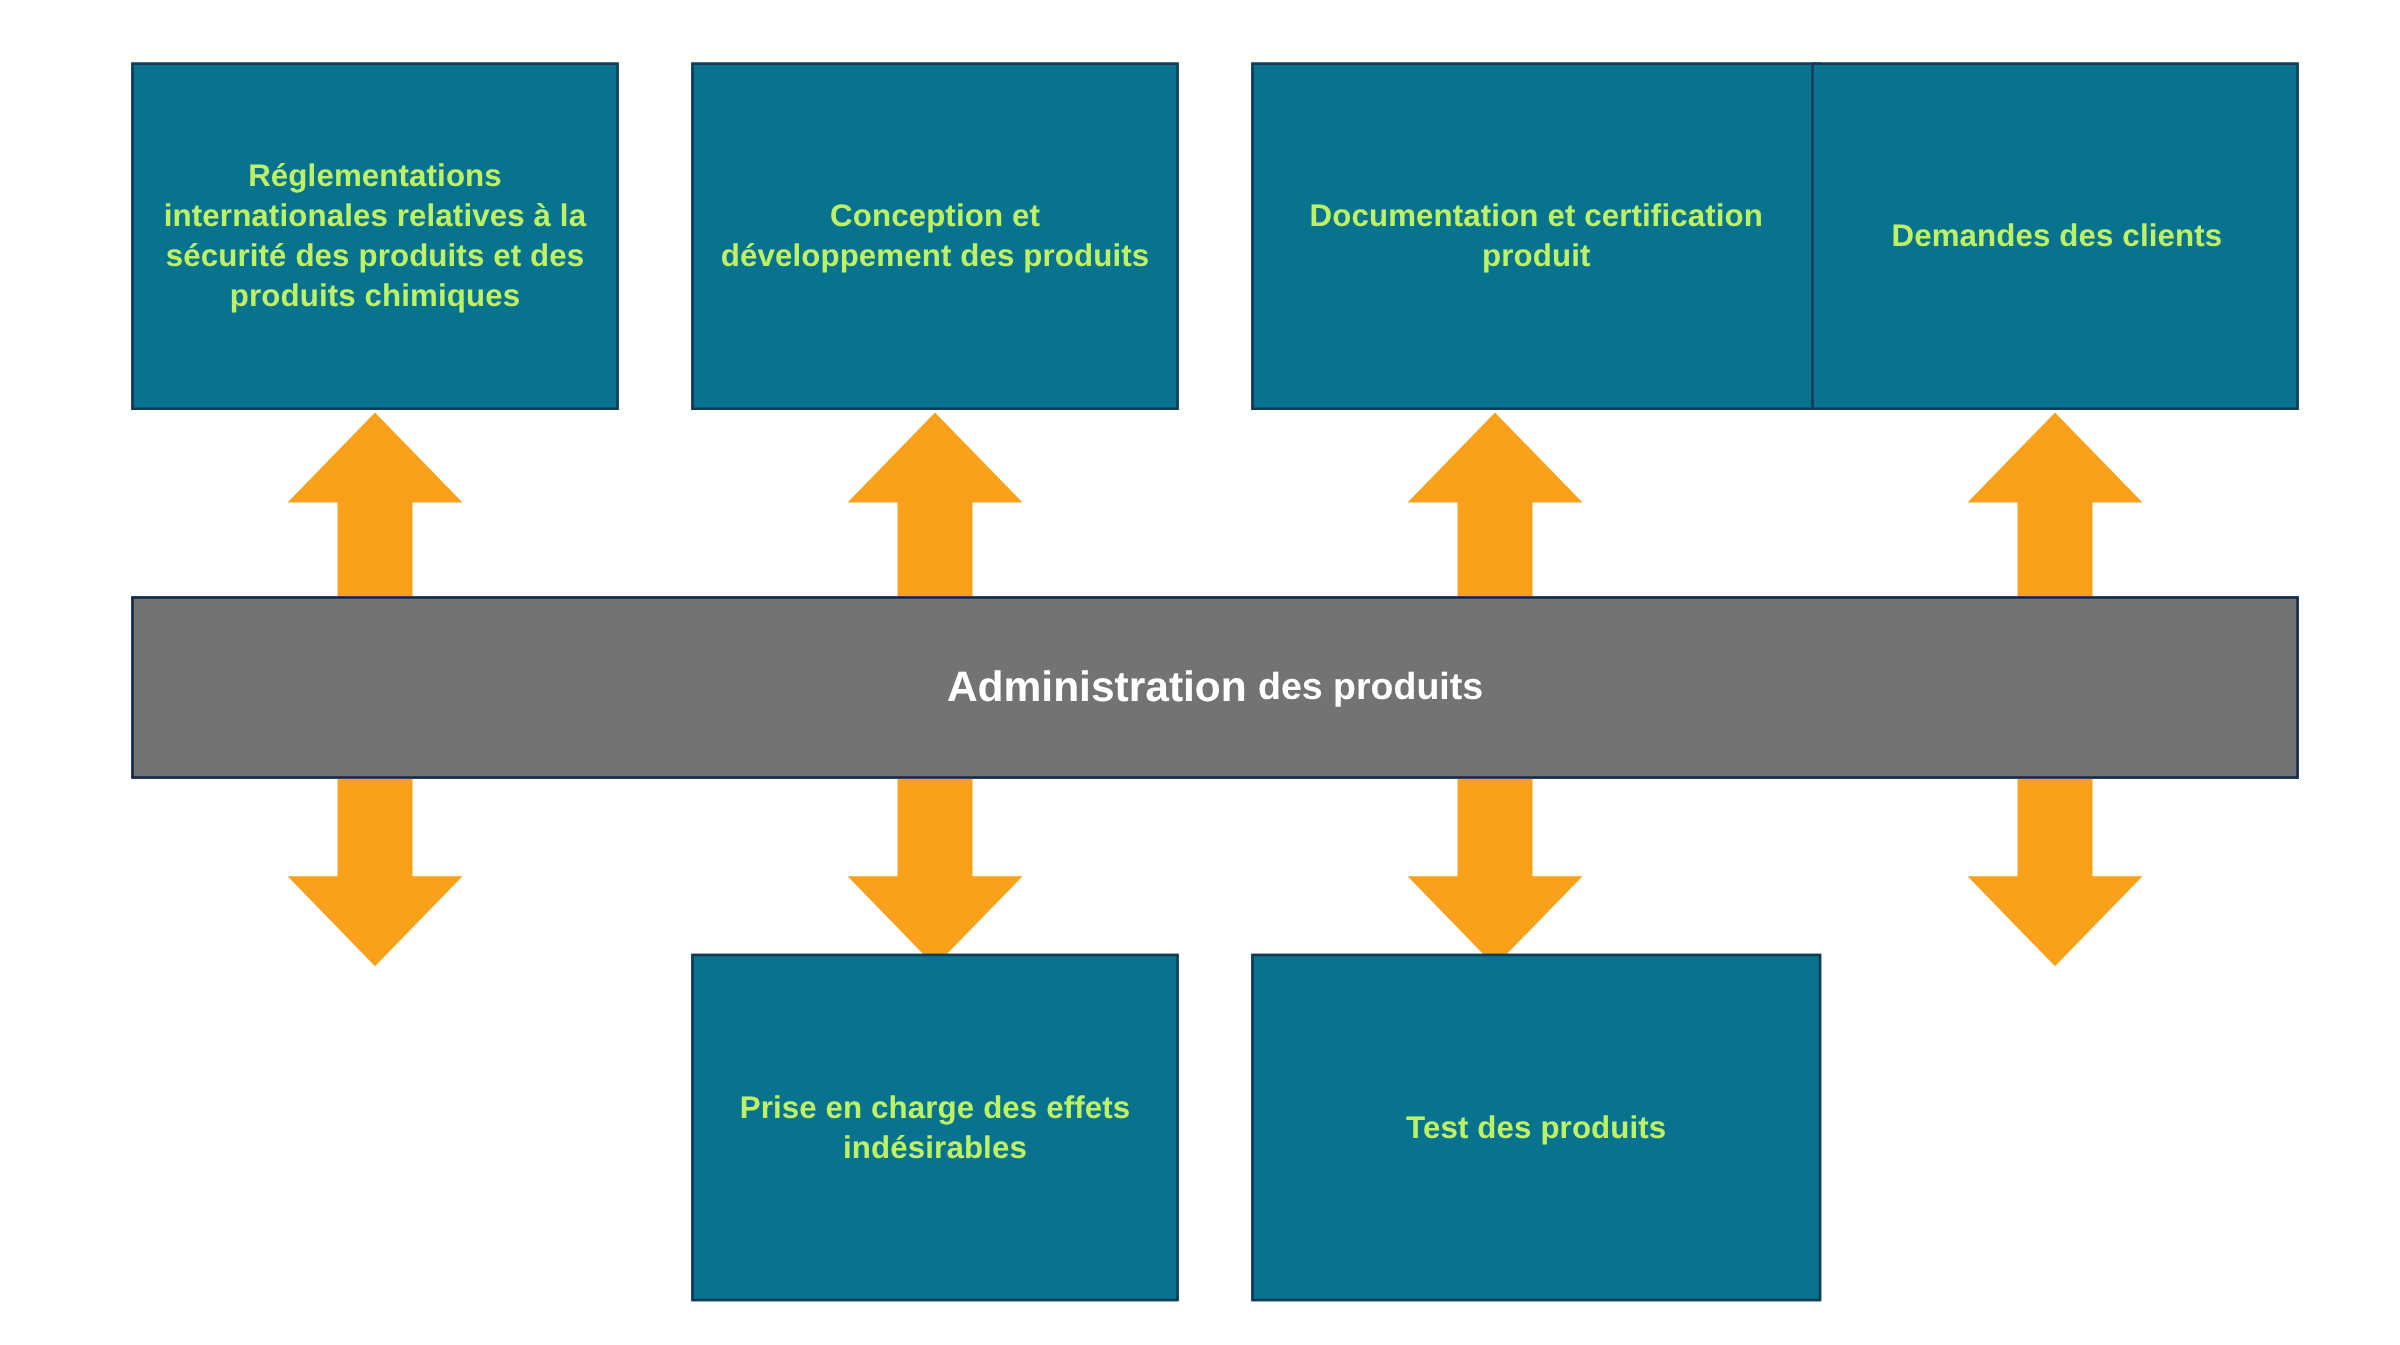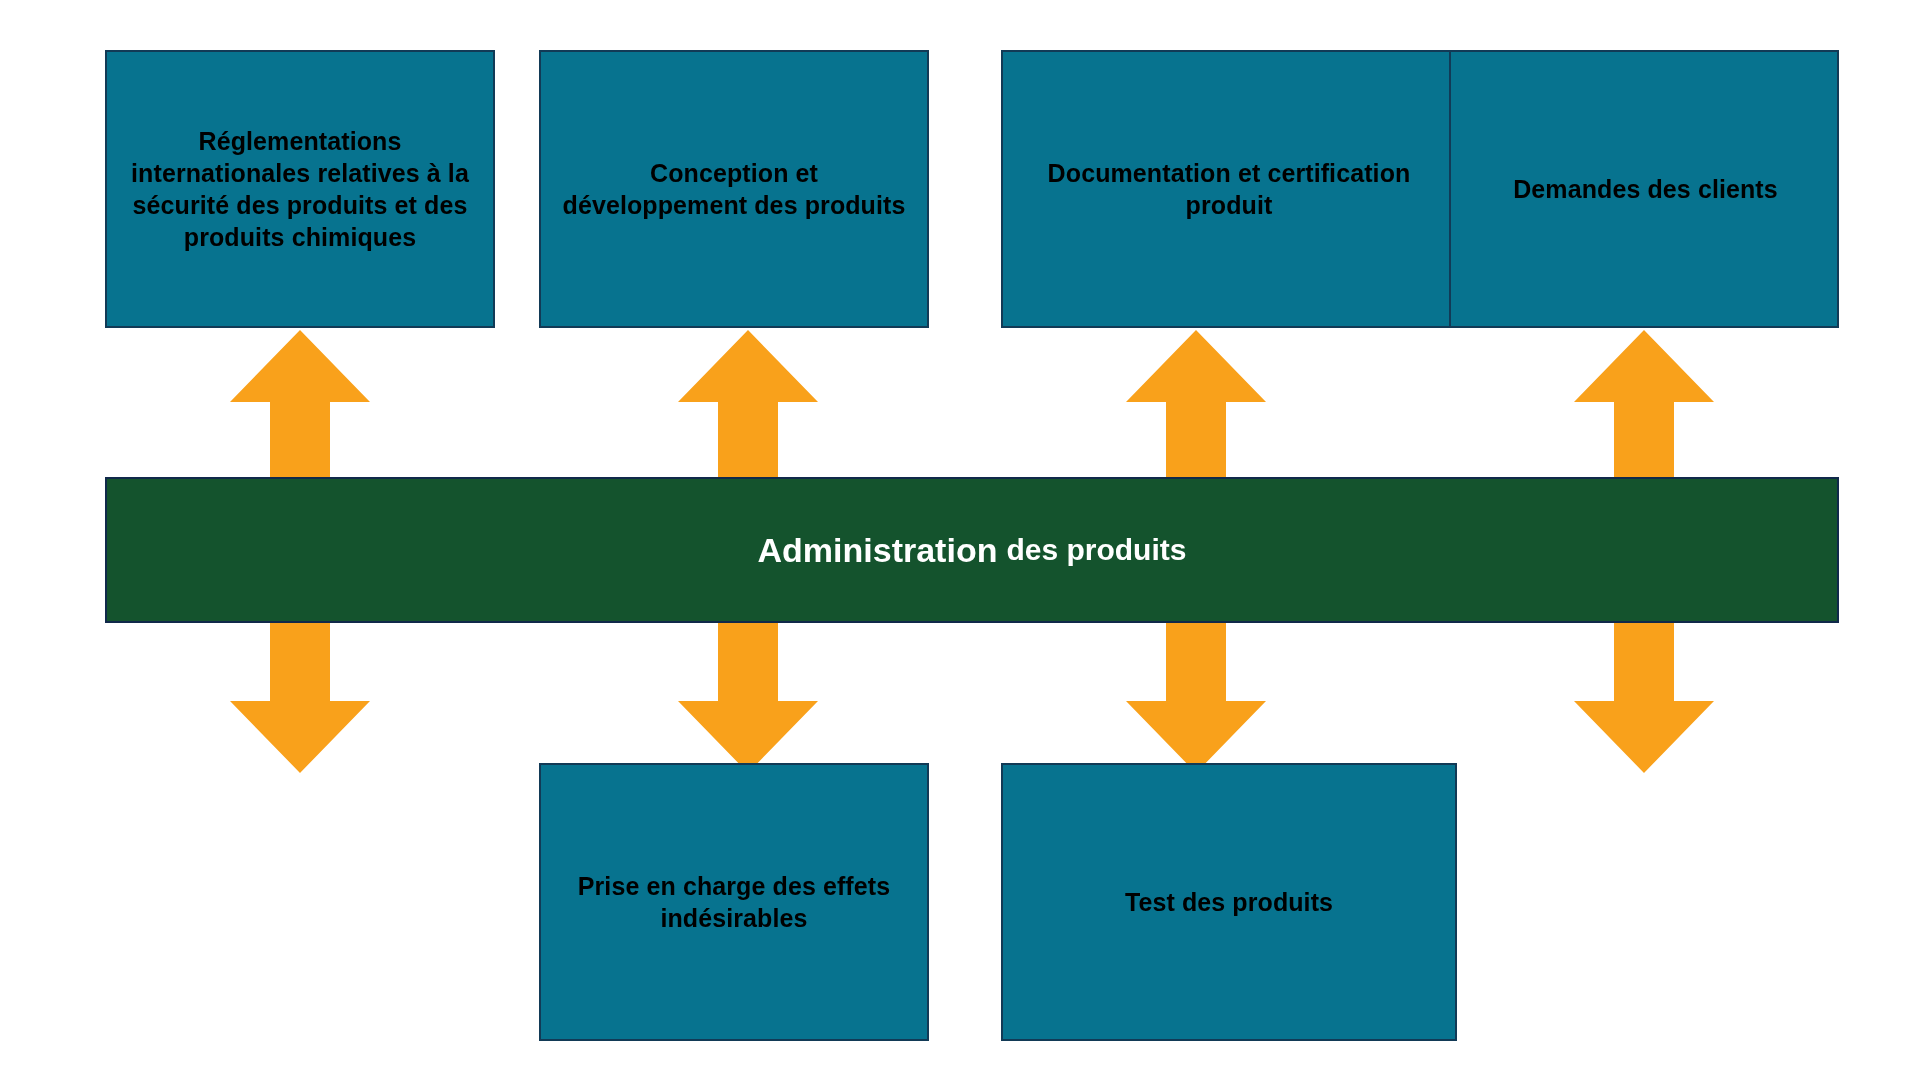--- a/index.html
+++ b/index.html
@@ -18,55 +18,55 @@
     background: #ffffff;
     overflow: hidden;
   }
 
   
   .node-box {
     position: absolute;
     box-sizing: border-box;
     background: #07738F;
     border: 2px solid #123a56;
-    color: #000000;
+    color: #bef264;
     display: flex;
     align-items: center;
     justify-content: center;
     text-align: center;
     padding: 6px 14px;
     font-weight: bold;
     font-size: 25px;
     line-height: 1.28;
     letter-spacing: 0.1px;
   }
   .node-box .node-label {
     display: block;
     width: 100%;
   }
 
   
   .row-top { top: 50px; height: 278px; }
   .col-1 { left: 105px;  width: 390px; }
-  .col-2 { left: 539px;  width: 390px; }
+  .col-2 { left: 553px;  width: 390px; }
   .col-3 { left: 1001px; width: 456px; }
   .col-4 { left: 1449px; width: 390px; padding-left: 17px; }
 
   
   .row-bottom { top: 763px; height: 278px; }
 
   
   #banner {
     position: absolute;
     left: 105px;
     top: 477px;
     width: 1734px;
     height: 146px;
     box-sizing: border-box;
-    background: #14532d;
+    background: #737373;
     border: 2px solid #10294a;
     color: #ffffff;
     display: flex;
     align-items: center;
     justify-content: center;
     white-space: nowrap;
   }
   #banner .banner-strong {
     font-size: 34px;
     font-weight: bold;

